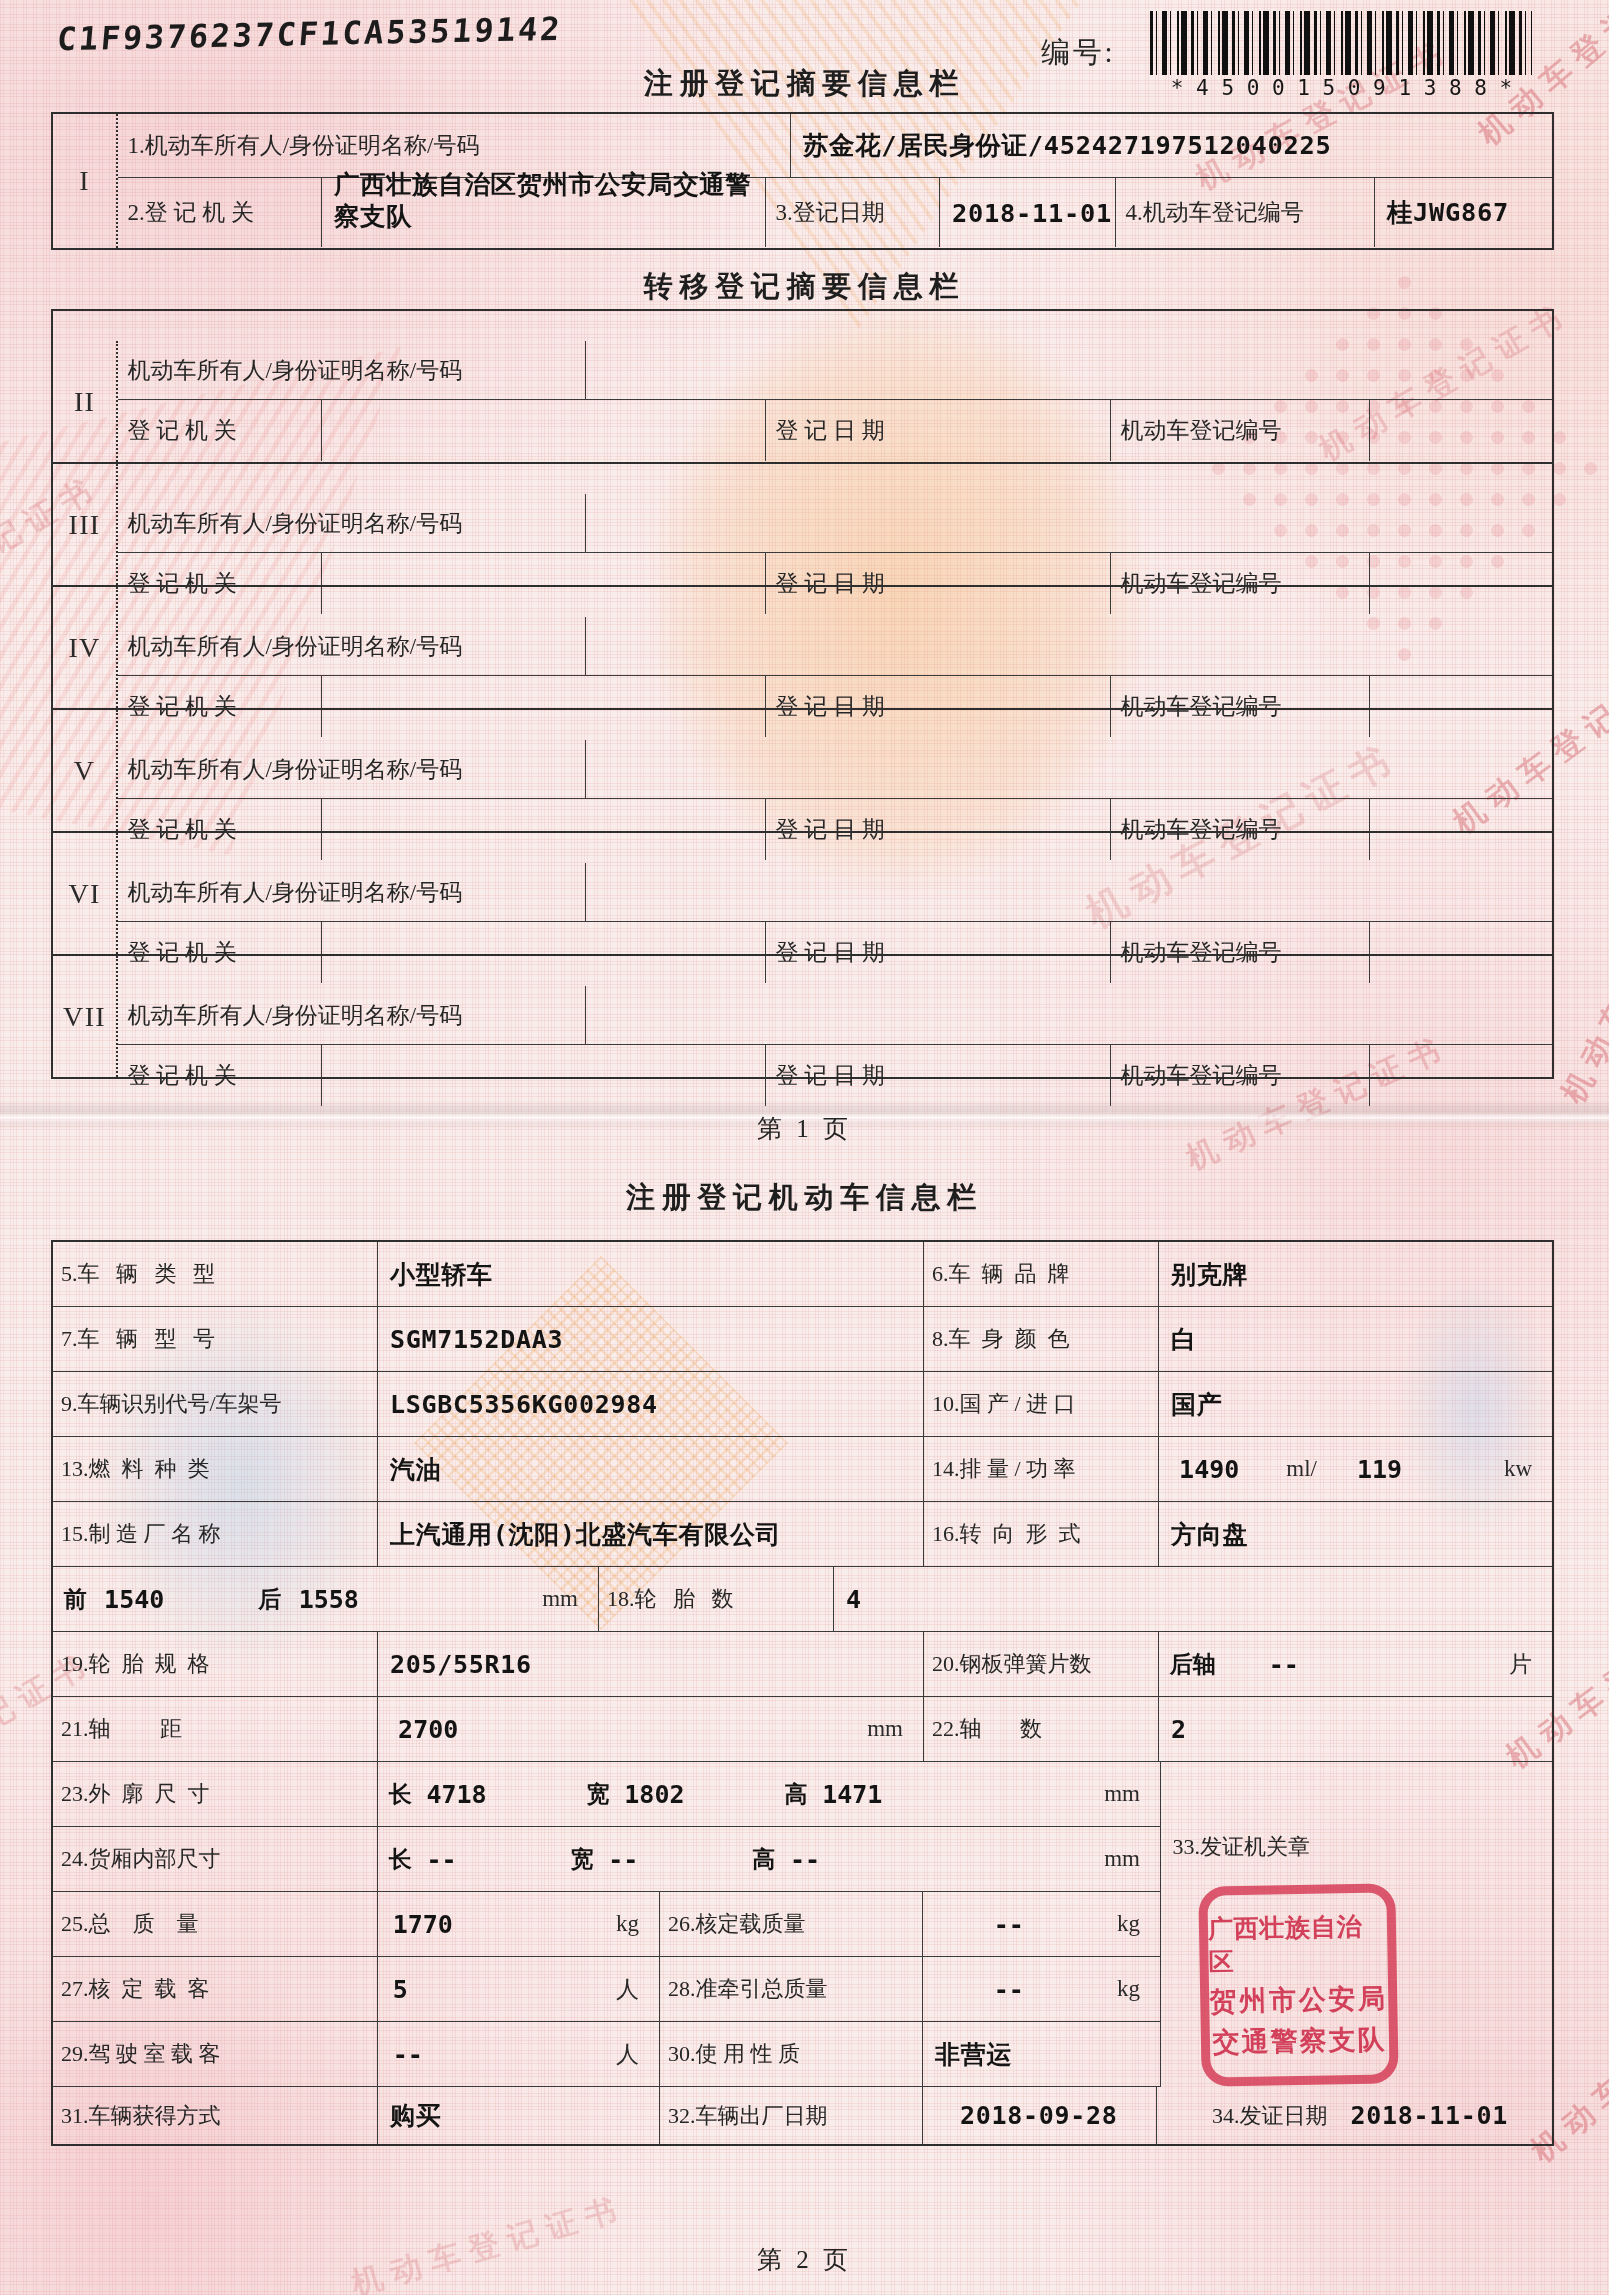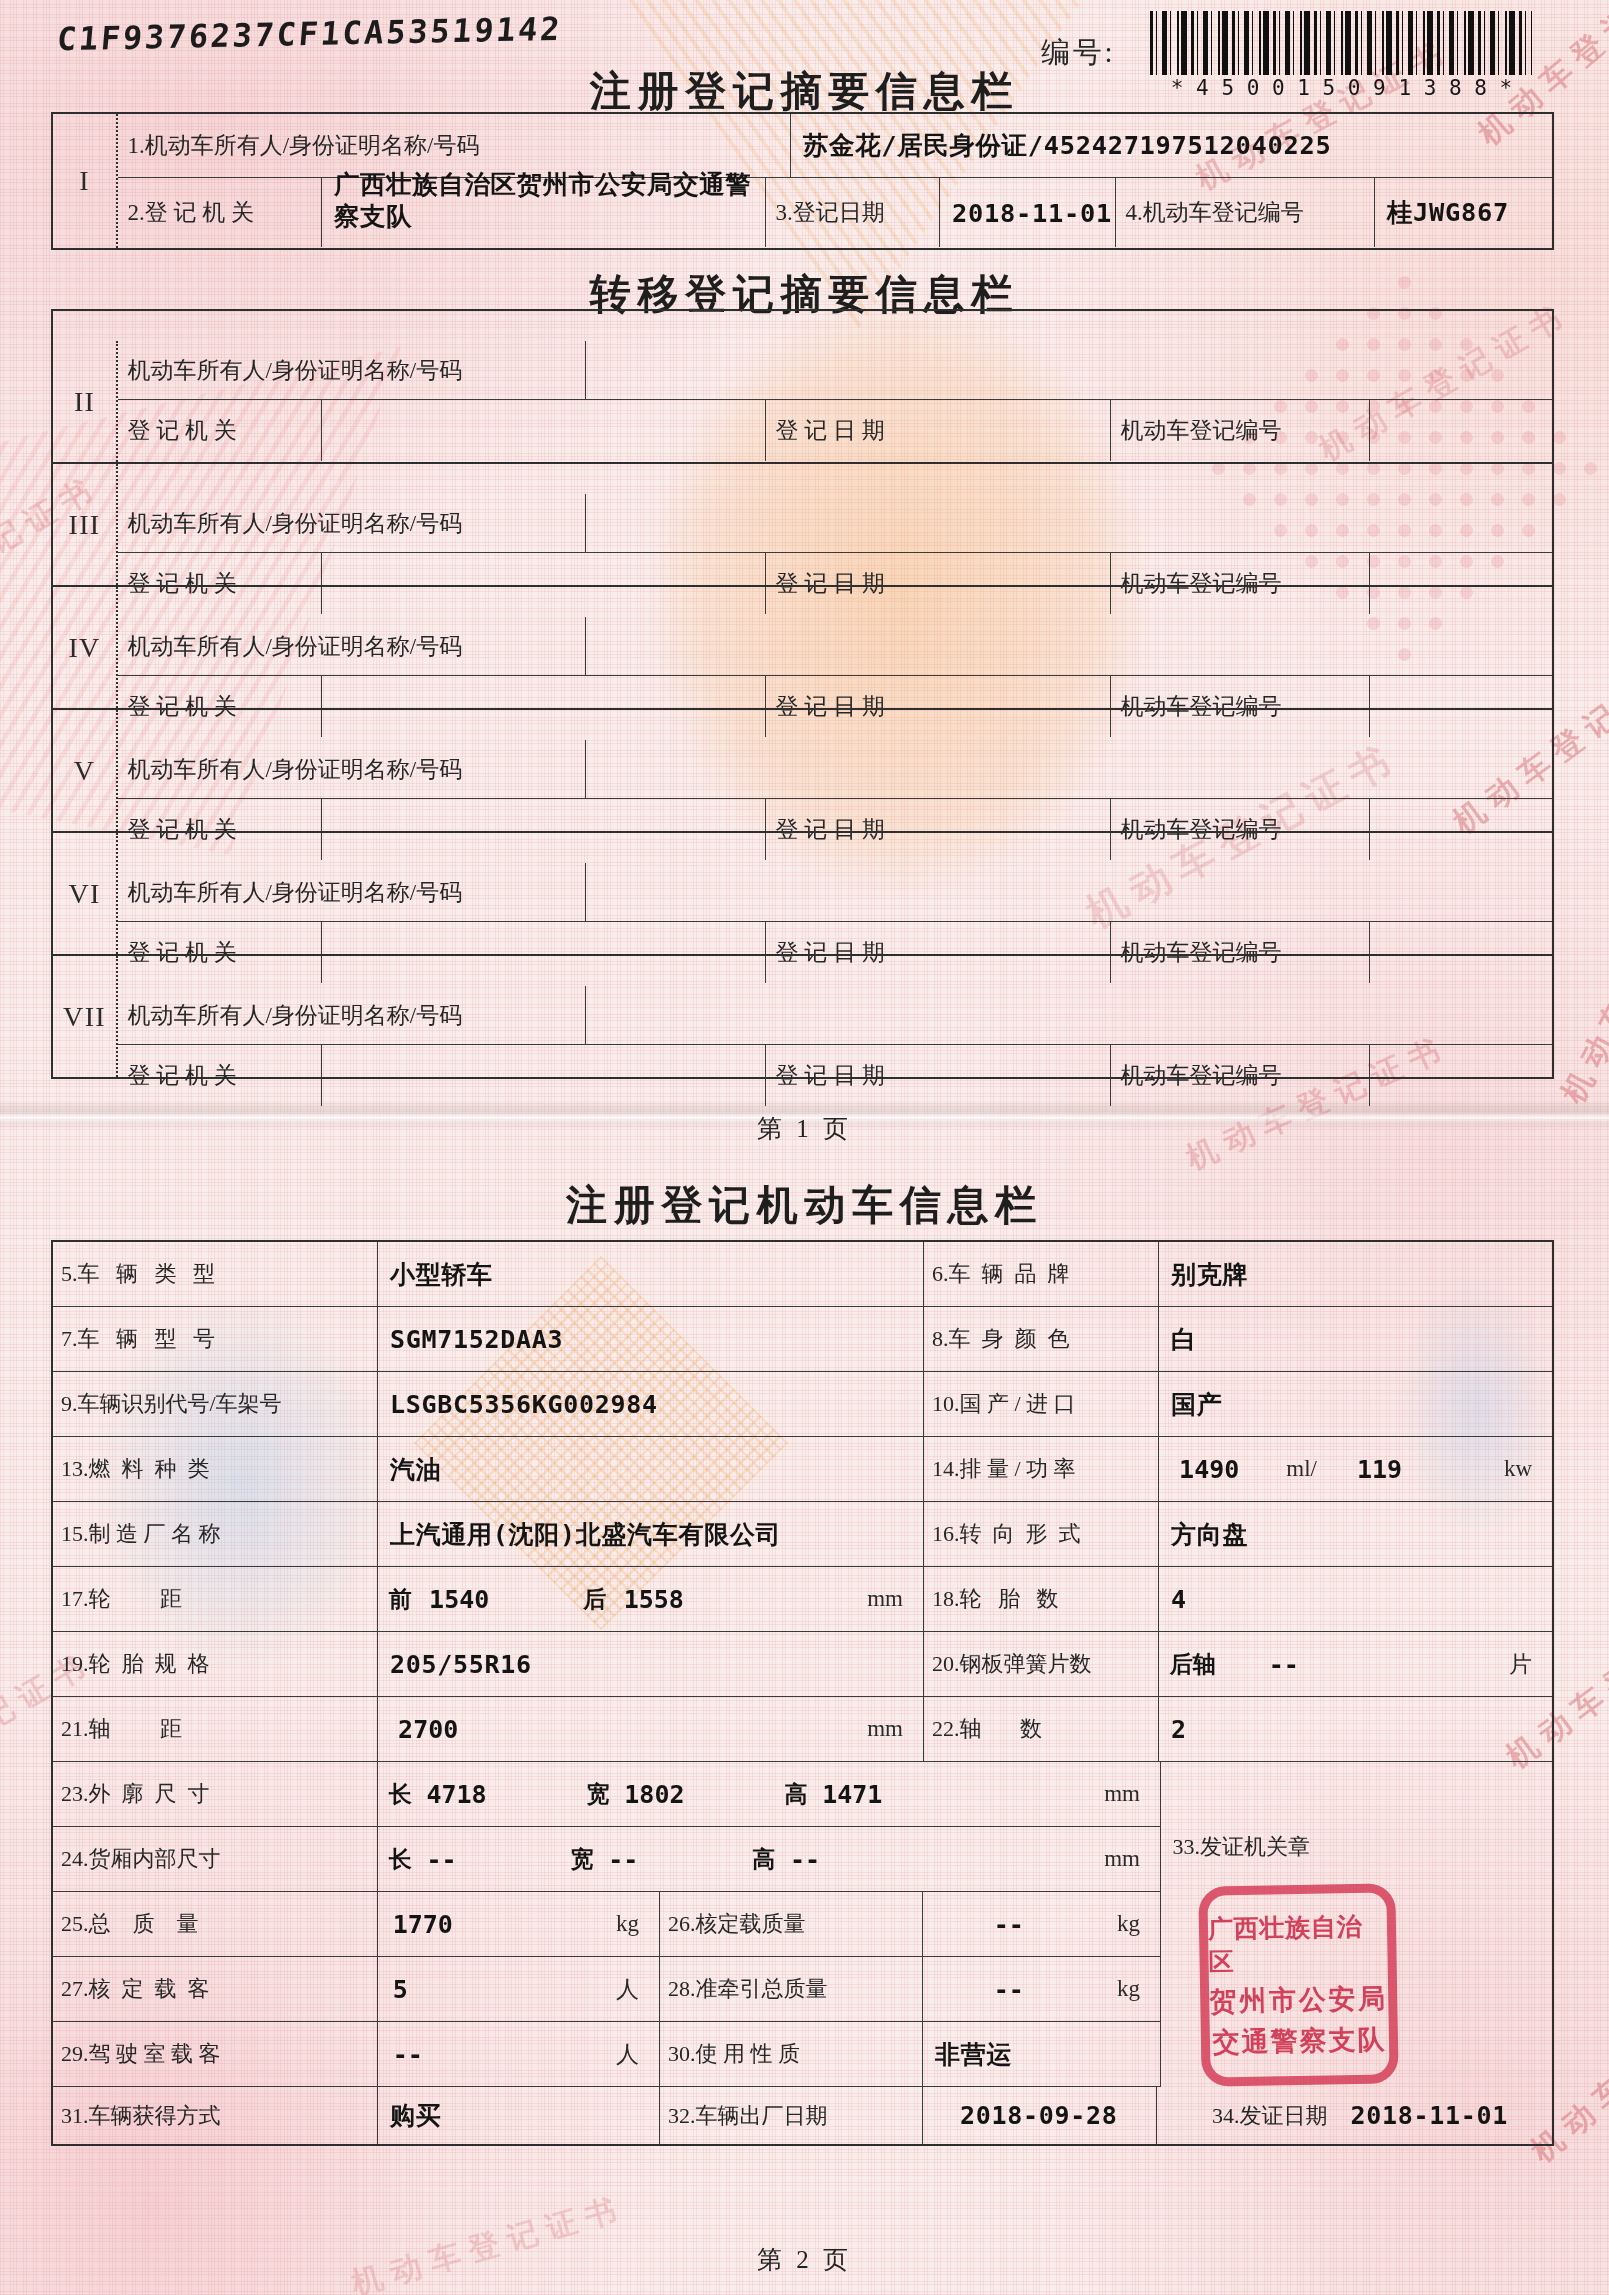--- a/index.html
+++ b/index.html
@@ -55,21 +55,21 @@
   .no-label { position:absolute; left:1041px; top:33px; font-size:29px; letter-spacing:2.7px; }
   .barcode { position:absolute; left:1150px; top:10.7px; width:382px; height:64px;
     background:repeating-linear-gradient(90deg,
       #101010 0 3.3px, transparent 3.3px 6px, #101010 6px 7.3px, transparent 7.3px 12px,
       #101010 12px 17.4px, transparent 17.4px 20px, #101010 20px 21.4px, transparent 21.4px 27px,
       #101010 27px 29px, transparent 29px 31px, #101010 31px 37px, transparent 37px 41px); }
   .barcode-digits { position:absolute; left:1144px; top:76px; width:395px;
     font-family:"DejaVu Sans Mono", monospace; font-size:21px; font-weight:normal;
     text-align:center; white-space:pre; color:#161616; }
 
-  .title { position:absolute; width:100%; text-align:center; font-size:41px; font-weight:bold;
+  .title { position:absolute; width:100%; text-align:center; font-size:29px; font-weight:bold;
     letter-spacing:6.7px; color:#1e1e1e; }
   .t1 { top:64px; }
   .t2 { top:267px; }
   .t3 { top:1178px; }
   .pfoot { position:absolute; width:100%; text-align:center; font-size:25px; color:#222; letter-spacing:4px; }
   .p1 { top:1084px;margin-top:28px; }
   .p2 { top:2243px;text-align:center; }
 
   .tbl { position:absolute; left:51px; width:1503px; border:2.7px solid #2e2e2e; box-sizing:border-box; }
   .t-sec { position:relative; }
@@ -318,21 +318,20 @@
         </div>
       </div>
     </div>
     <div class="row">
       <div class="cell lblc w486">15.制 造 厂 名 称</div>
       <div class="cell valc w817">上汽通用(沈阳)北盛汽车有限公司</div>
       <div class="cell lblc w352">16.转  向  形  式</div>
       <div class="cell valc last">方向盘</div>
     </div>
     <div class="row">
-      <div class="cell lblc w486">17.轮         距</div>
       <div class="cell w817">
         <div class="vparts">
           <span class="dim">前</span>
           <span style="margin-left:17.4px;">1540</span>
           <span class="dim" style="margin-left:94px;">后</span>
           <span style="margin-left:17.4px;">1558</span>
           <span class="unit">mm</span>
         </div>
       </div>
       <div class="cell lblc w352">18.轮   胎   数</div>

